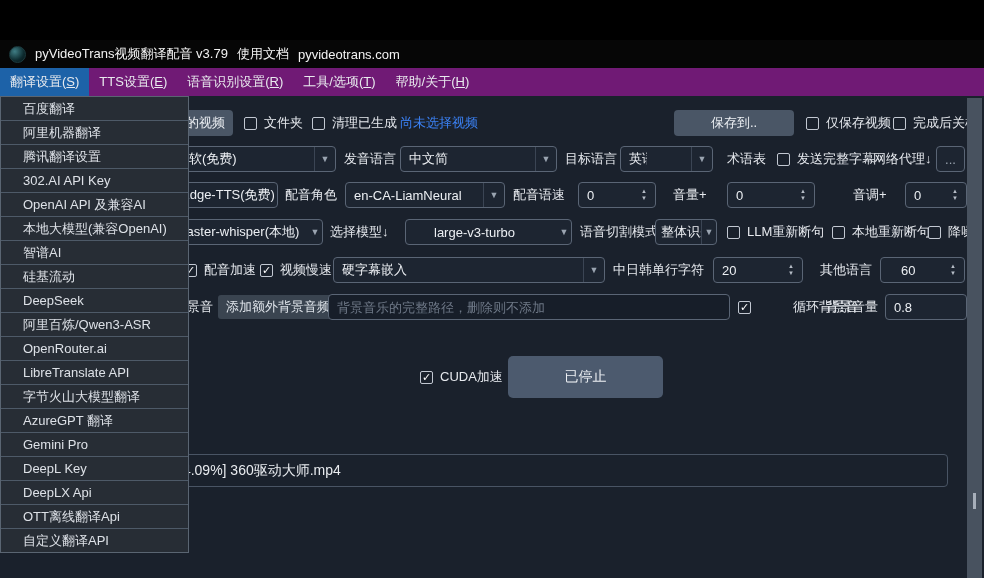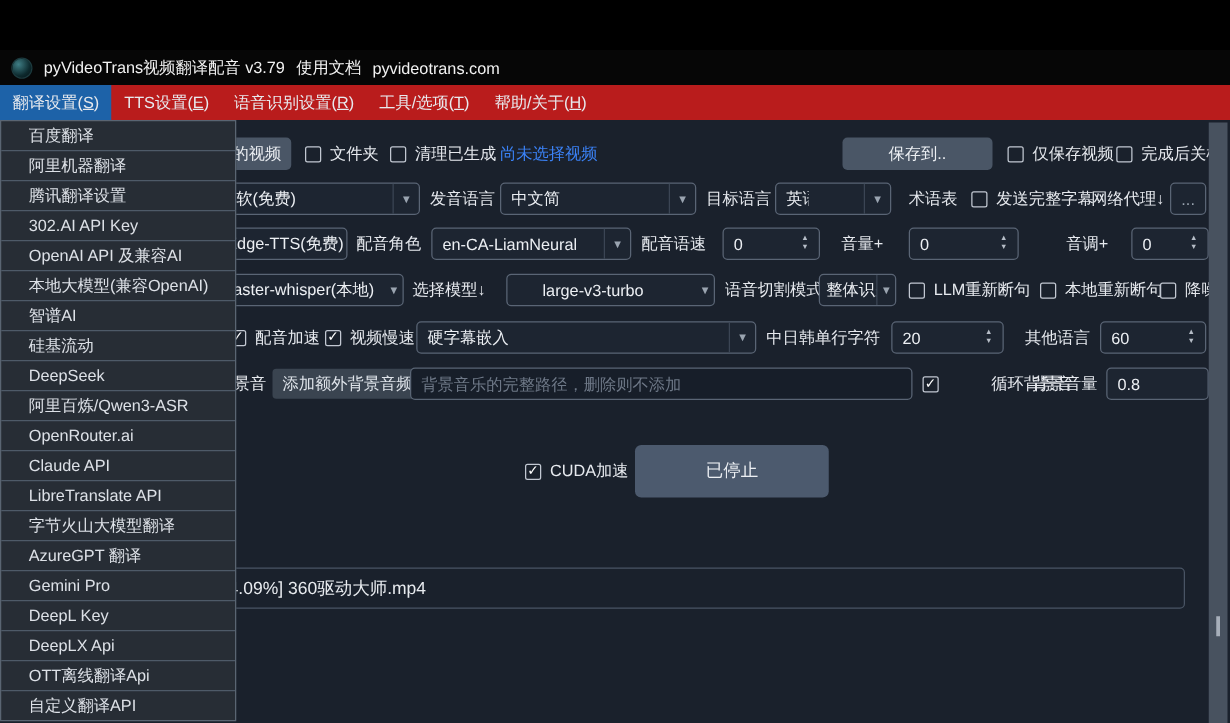--- a/index.html
+++ b/index.html
@@ -7,21 +7,21 @@
        font-family:"Liberation Sans","DejaVu Sans",sans-serif;
        background:#1a212c;color:#e6e9ee;font-size:13px;margin-top:40px;}
   
   #titlebar{position:absolute;left:0;top:0;width:984px;height:28px;background:#060606;
             display:flex;align-items:center;gap:9px;padding-left:9px;box-sizing:border-box;}
   #app-icon{width:15px;height:15px;border-radius:50%;
             background:radial-gradient(circle at 32% 30%,#3f7d84,#0d2a2e 62%,#051012);
             border:1px solid #1c3a3e;flex:0 0 auto;}
   .tb-text{color:#f2f2f2;font-size:13px;white-space:nowrap;}
   
-  #menubar{position:absolute;left:0;top:28px;width:984px;height:28px;background:#b91c1c;
+  #menubar{position:absolute;left:0;top:28px;width:984px;height:28px;background:#701a75;
            display:flex;align-items:stretch;}
   .menu-item{display:flex;align-items:center;padding:0 10px;color:#e8eaee;white-space:nowrap;cursor:default;}
   .menu-item.active{background:#1d62a8;}
   .mn{text-decoration:underline;}
   
   #translate-menu{position:absolute;left:0;top:56px;width:189px;background:#272d35;
                   border:1px solid #5a6572;box-sizing:border-box;z-index:50;}
   .popup-item{height:23px;line-height:23px;padding-left:22px;color:#dde1e7;
               border-bottom:1px solid #4e5a68;white-space:nowrap;overflow:hidden;}
   .popup-item:last-child{border-bottom:none;}
@@ -204,21 +204,21 @@
   </div>
   <div class="label abs" style="left:613px;top:217px;">中日韩单行字符</div>
   <div class="spin abs" style="left:713px;top:217px;width:90px;">
     <span class="val">20</span>
     <span class="arrs">
         <span>▲</span>
         <span>▼</span>
       </span>
   </div>
   <div class="label abs" style="left:820px;top:217px;">其他语言</div>
-  <div class="spin abs" style="left:880px;top:217px;width:85px;">
+  <div class="spin abs" style="left:880px;top:217px;width:85px;padding-left:12px;">
     <span class="val">60</span>
     <span class="arrs">
         <span>▲</span>
         <span>▼</span>
       </span>
   </div>
 
   <div class="cb abs" style="left:128px;top:254px;">
     <span class="box"></span>
     <span>保留背景音</span>
@@ -255,21 +255,20 @@
     <div class="popup-item">阿里机器翻译</div>
     <div class="popup-item">腾讯翻译设置</div>
     <div class="popup-item">302.AI API Key</div>
     <div class="popup-item">OpenAI API 及兼容AI</div>
     <div class="popup-item">本地大模型(兼容OpenAI)</div>
     <div class="popup-item">智谱AI</div>
     <div class="popup-item">硅基流动</div>
     <div class="popup-item">DeepSeek</div>
     <div class="popup-item">阿里百炼/Qwen3-ASR</div>
     <div class="popup-item">OpenRouter.ai</div>
-    <div class="popup-item">Claude API</div>
     <div class="popup-item">LibreTranslate API</div>
     <div class="popup-item">字节火山大模型翻译</div>
     <div class="popup-item">AzureGPT 翻译</div>
     <div class="popup-item">Gemini Pro</div>
     <div class="popup-item">DeepL Key</div>
     <div class="popup-item">DeepLX Api</div>
     <div class="popup-item">OTT离线翻译Api</div>
     <div class="popup-item">自定义翻译API</div>
   </div>
 

